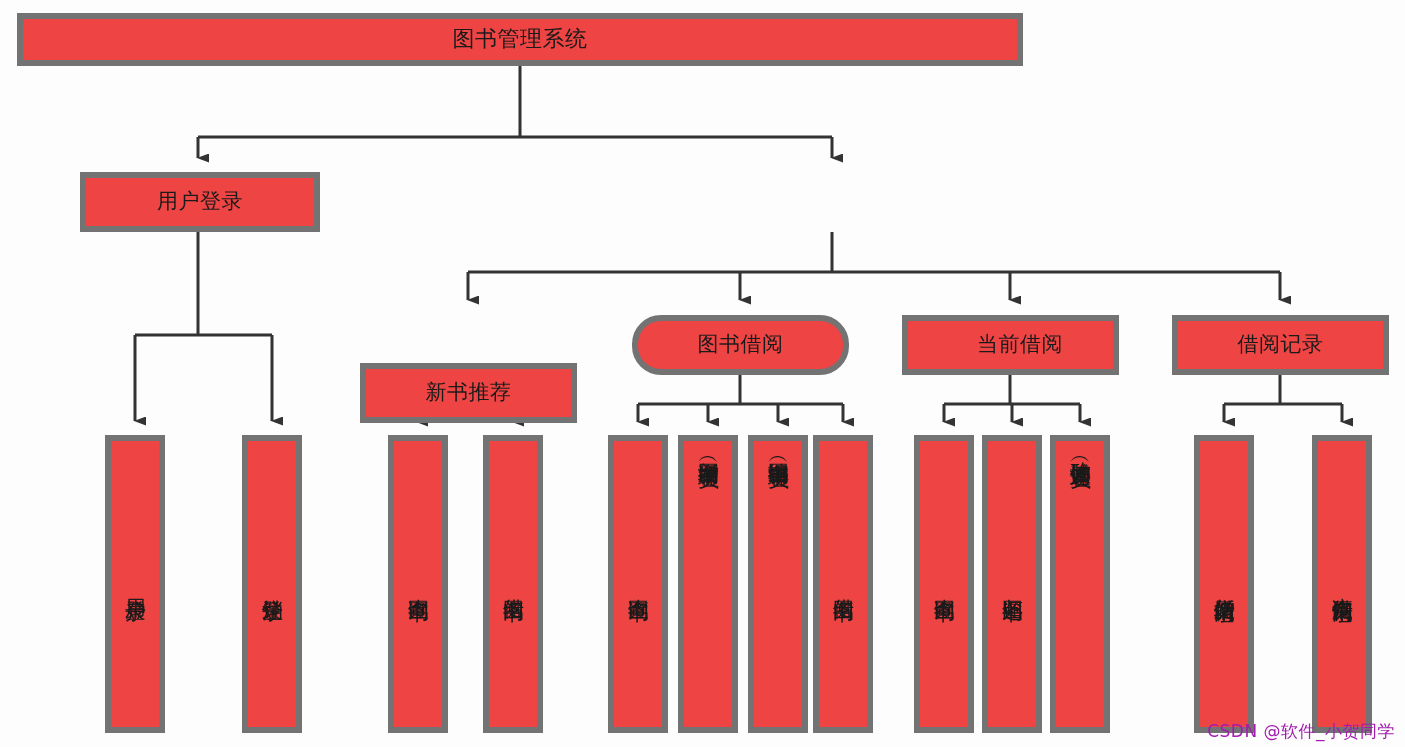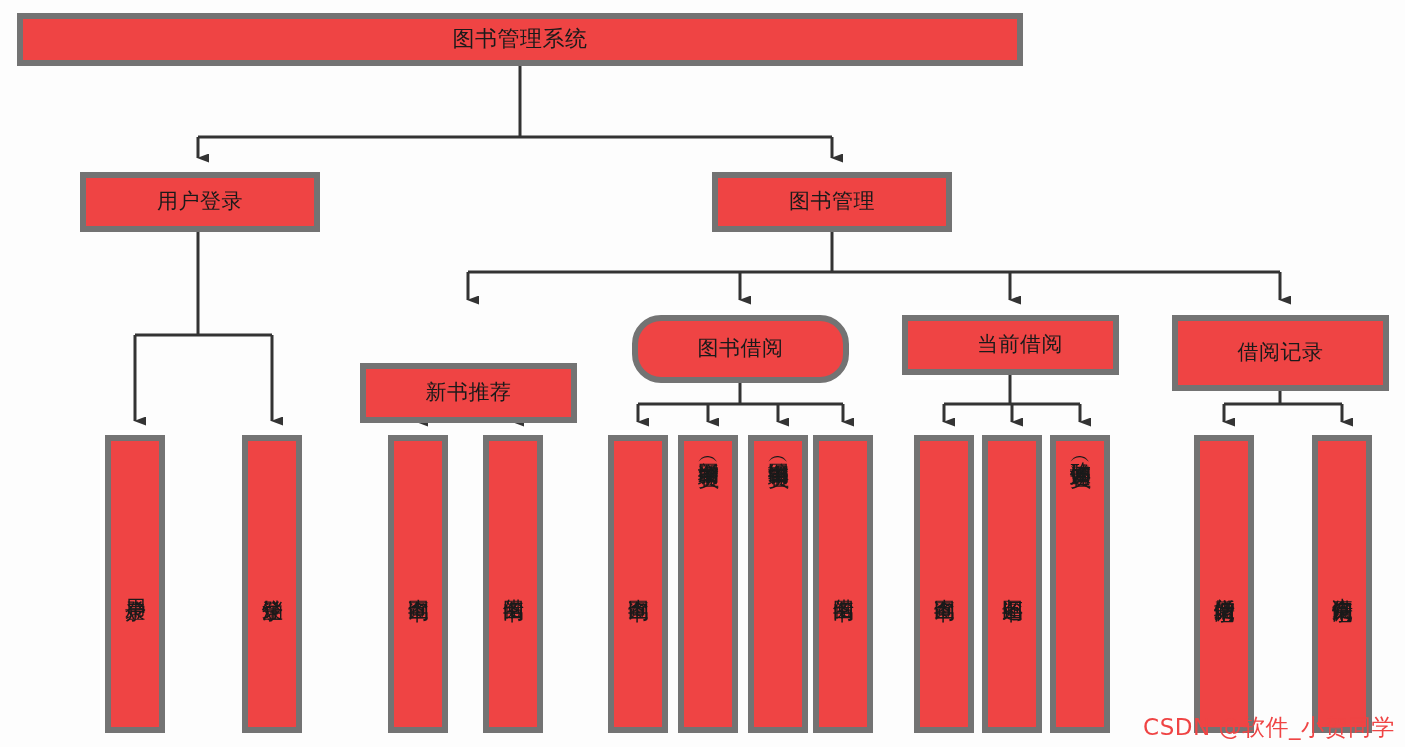--- a/index.html
+++ b/index.html
@@ -61,22 +61,22 @@
     color: #1a1a1a;
   }
   .node-v.vcenter {
     align-items: center;
     padding-top: 0;
   }
   #watermark {
     position: absolute;
     right: 10px;
     bottom: 4px;
-    font-size: 23px;
-    color: #ef4444;
+    font-size: 17px;
+    color: #a21caf;
     white-space: nowrap;
     letter-spacing: 0.5px;
   }
 </style>
 </head>
 <body>
 
 <div id="diagram-root">
 
   <svg id="edge-layer" viewBox="0 0 1405 747" xmlns="http://www.w3.org/2000/svg">
@@ -129,34 +129,31 @@
     </g>
   </svg>
 
   <div class="node node-h node-root" style="left:17px; top:13px; width:1006px; height:53px;">
     <span>图书管理系统</span>
   </div>
 
   <div class="node node-h" style="left:80px; top:172px; width:240px; height:60px;">
     <span>用户登录</span>
   </div>
-  <div class="node node-h" style="left:712px; top:172px; width:240px; height:60px;">
-    <span>图书管理</span>
-  </div>
 
   <div class="node node-h" style="left:360px; top:315px; width:217px; height:60px;margin-top:48px;">
     <span>新书推荐</span>
   </div>
-  <div class="node node-h" style="left:632px; top:315px; width:217px; height:68px;border-radius:29px;">
+  <div class="node node-h" style="left:632px; top:315px; width:217px; height:60px;border-radius:29px;">
     <span>图书借阅</span>
   </div>
   <div class="node node-h" style="left:902px; top:315px; width:217px; height:60px;padding-left:19px;">
     <span>当前借阅</span>
   </div>
-  <div class="node node-h" style="left:1172px; top:315px; width:217px; height:76px;">
+  <div class="node node-h" style="left:1172px; top:315px; width:217px; height:60px;">
     <span>借阅记录</span>
   </div>
 
   <div class="node node-v vcenter" style="left:105px; top:435px; width:60px; height:298px;">
     <span class="vlabel">用户登录</span>
   </div>
   <div class="node node-v vcenter" style="left:242px; top:435px; width:60px; height:298px;">
     <span class="vlabel">注销登录</span>
   </div>
 

